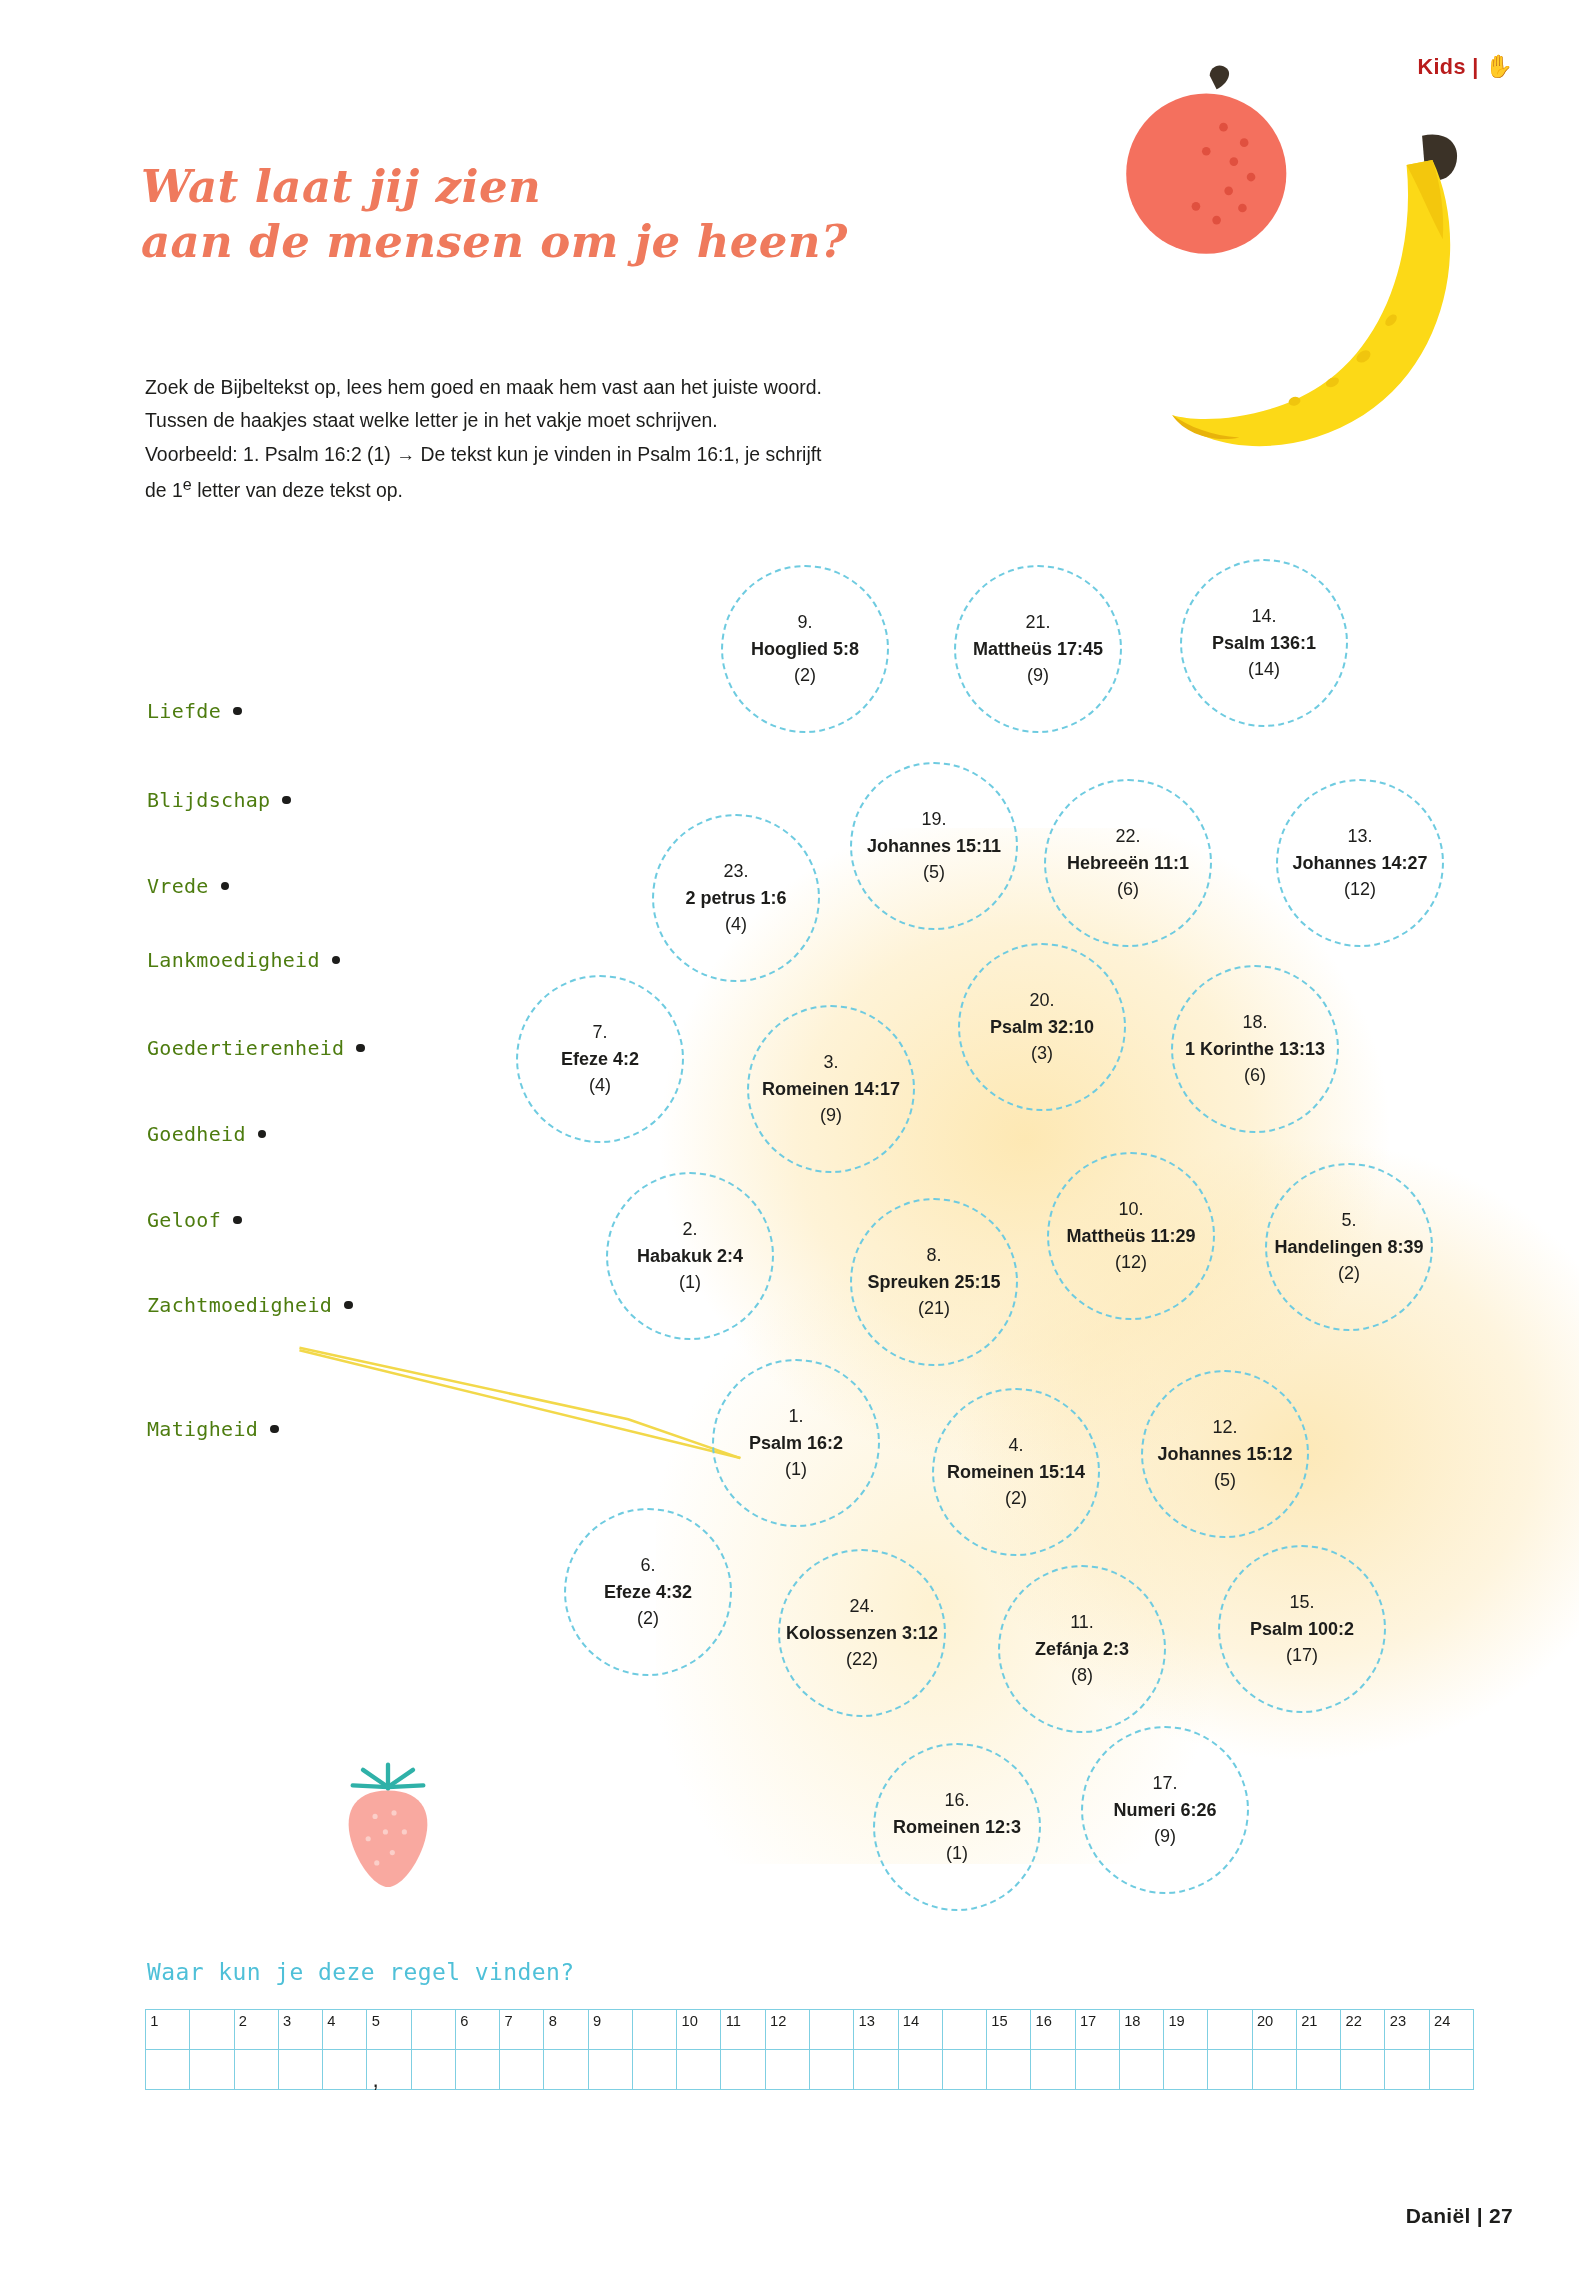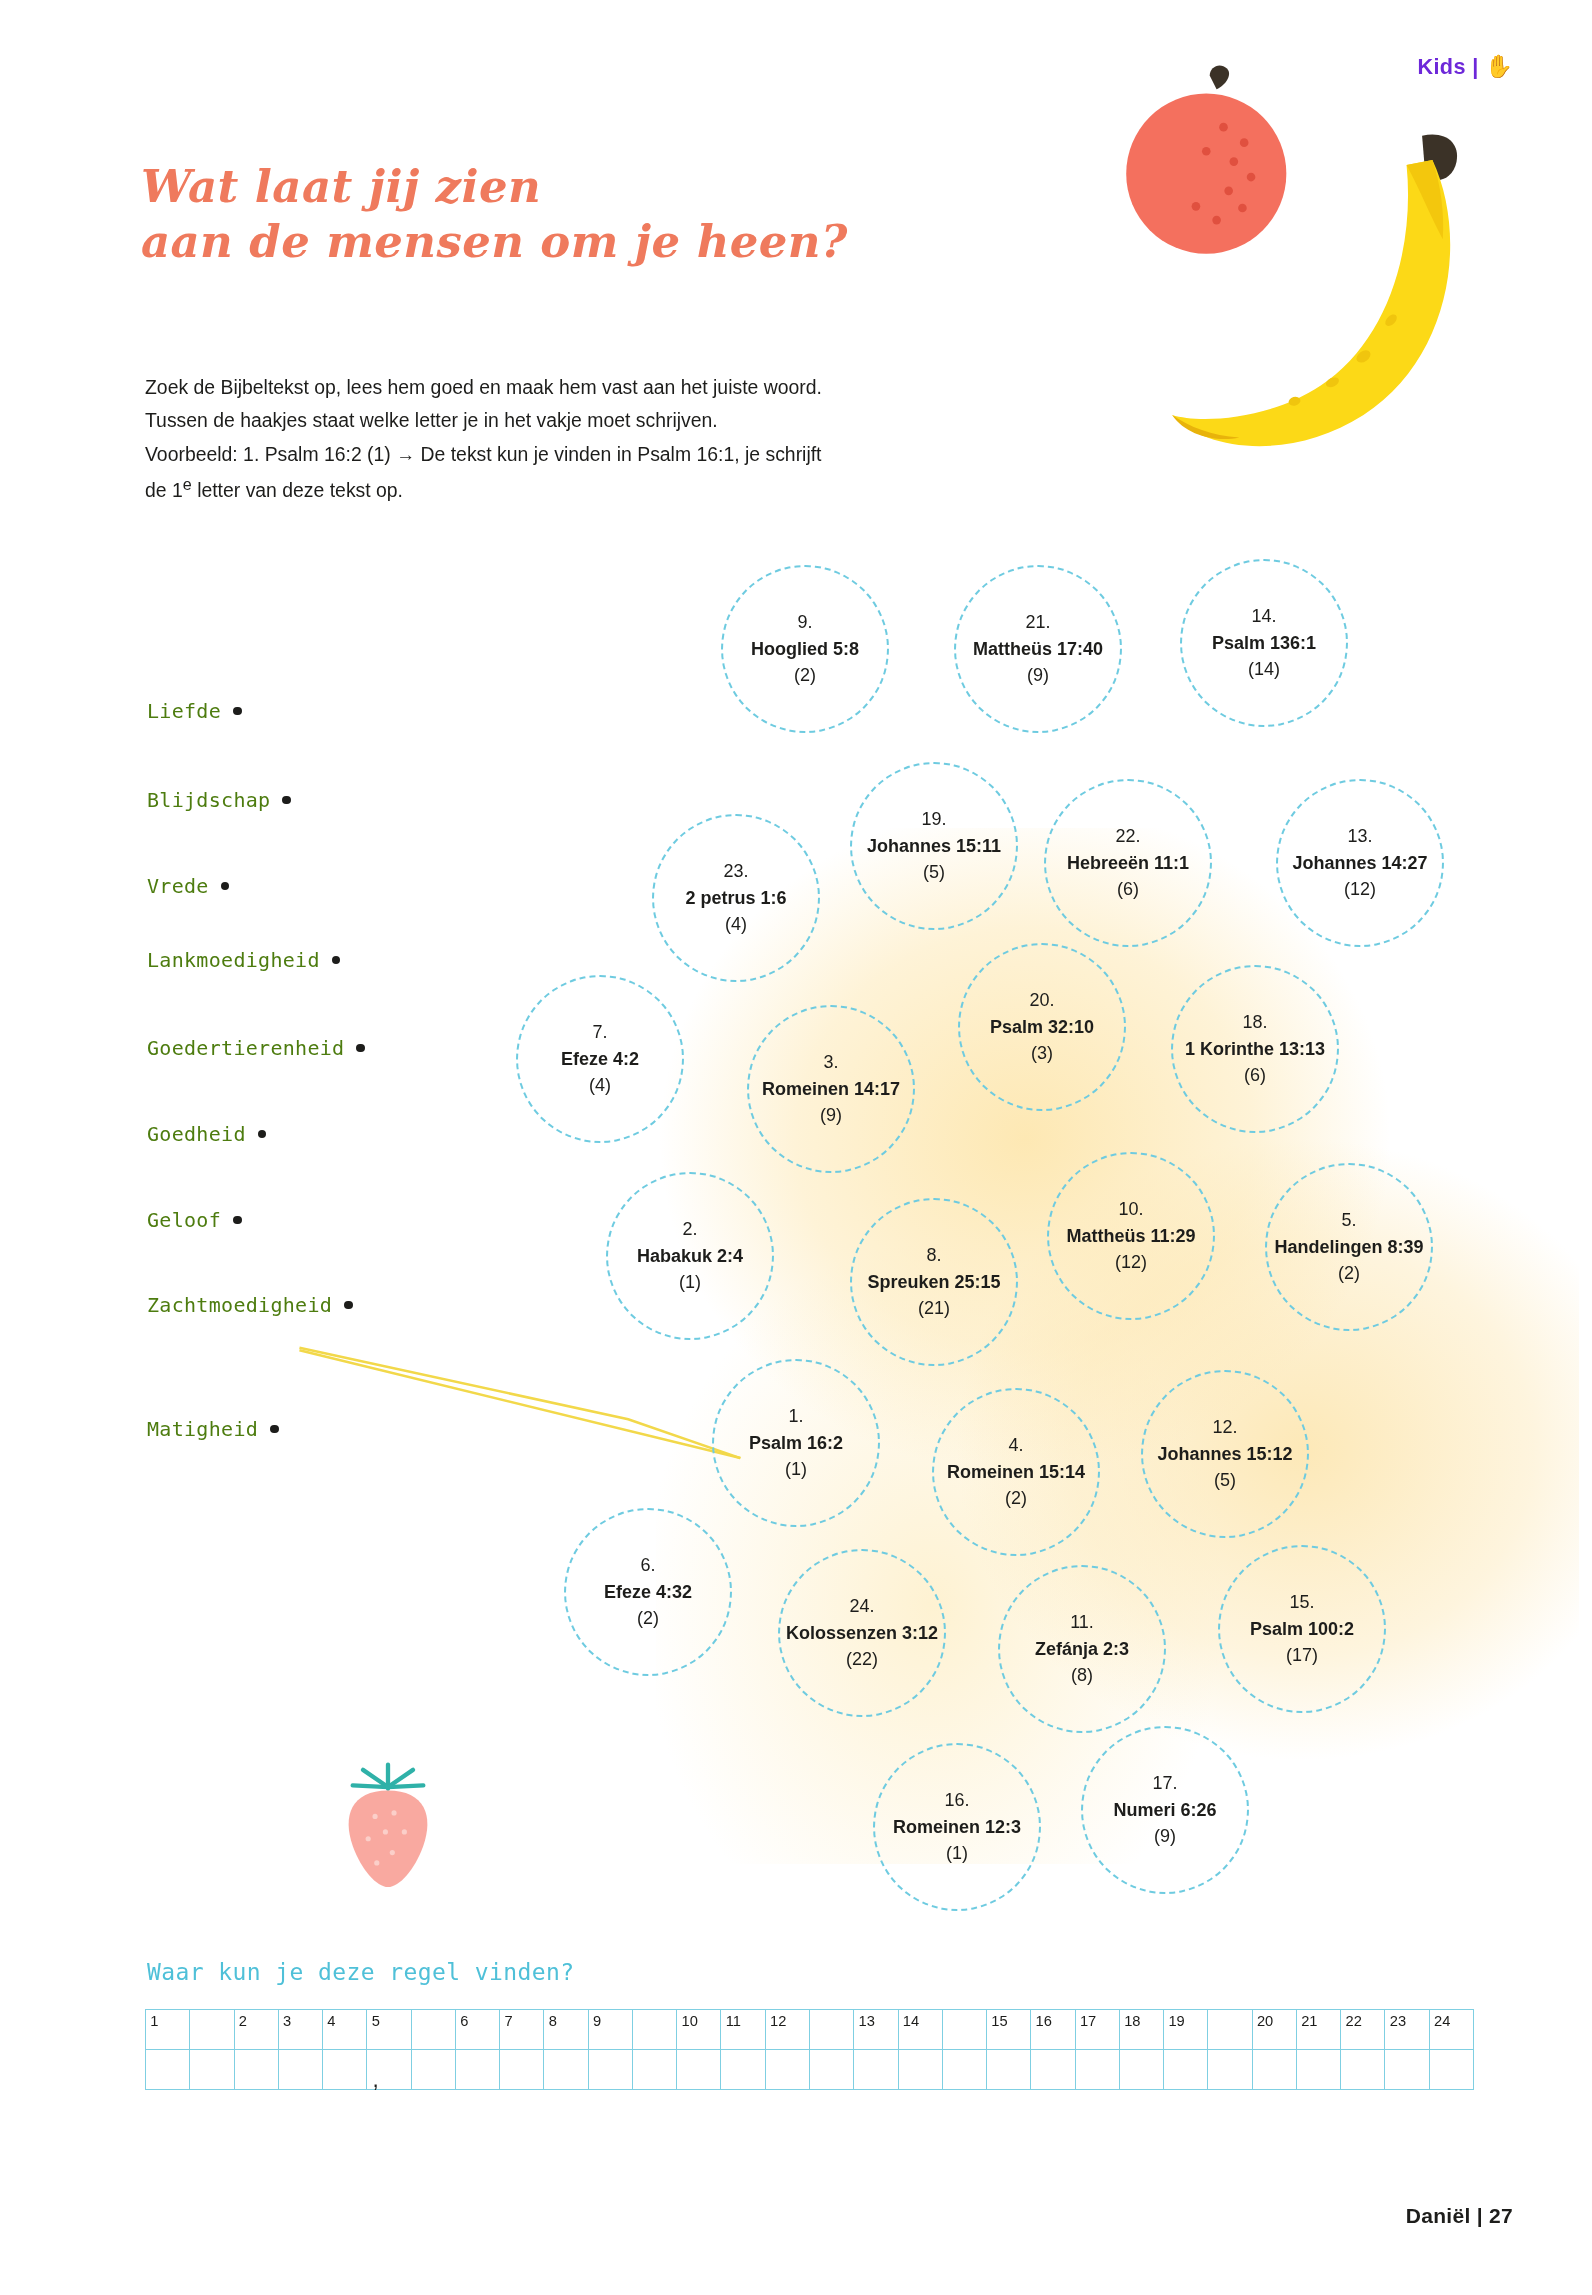--- a/index.html
+++ b/index.html
@@ -35,21 +35,21 @@
     pointer-events: none;
   }
 
   
   .kids-tag {
     position: absolute;
     right: 78px;
     top: 54px;
     font-size: 21.6px;
     font-weight: bold;
-    color: #6d28d9;
+    color: #b91c1c;
     letter-spacing: 0.4px;
     display: flex;
     align-items: center;
     gap: 7px;
   }
   .kids-hand { font-size: 22.4px; line-height: 1; }
 
   .title {
     position: absolute;
     left: 141px;
@@ -318,21 +318,21 @@
   </svg>
 
   <div id="bubble-layer">
       <div class="bubble" style="left: 721px; top: 565px; width: 168px; height: 168px;">
         <div class="num">9.</div>
         <div class="ref">Hooglied 5:8</div>
         <div class="cnt">(2)</div>
       </div>
       <div class="bubble" style="left: 954px; top: 565px; width: 168px; height: 168px;">
         <div class="num">21.</div>
-        <div class="ref">Mattheüs 17:40</div>
+        <div class="ref">Mattheüs 17:45</div>
         <div class="cnt">(9)</div>
       </div>
       <div class="bubble" style="left: 1180px; top: 559px; width: 168px; height: 168px;">
         <div class="num">14.</div>
         <div class="ref">Psalm 136:1</div>
         <div class="cnt">(14)</div>
       </div>
       <div class="bubble" style="left: 850px; top: 762px; width: 168px; height: 168px;">
         <div class="num">19.</div>
         <div class="ref">Johannes 15:11</div>

